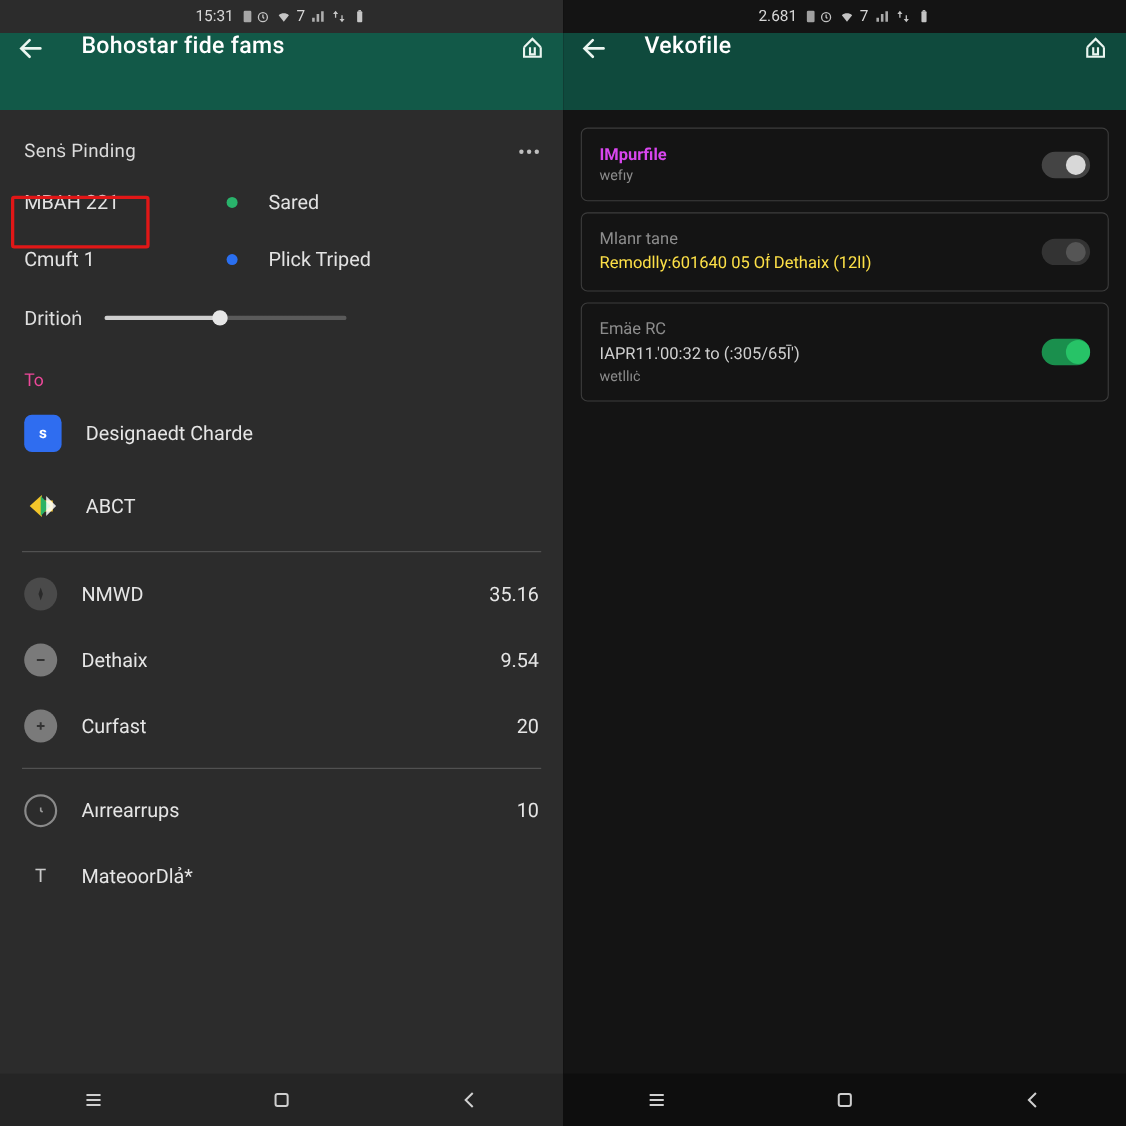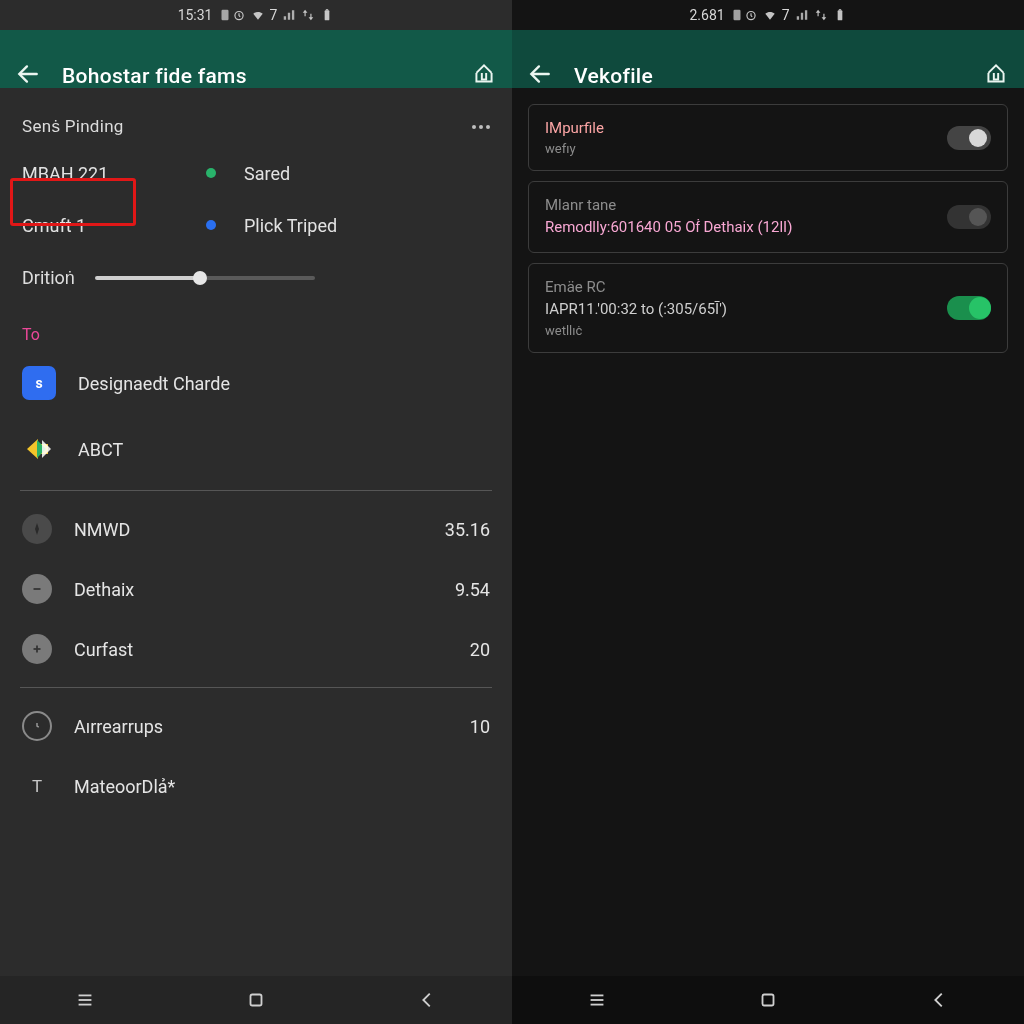--- a/index.html
+++ b/index.html
@@ -8,21 +8,21 @@
 .panel{width:512px;height:1024px;position:relative;background:#2c2c2c;display:flex;flex-direction:column}
 .panel.right{background:#141414}
 
 
 .statusbar{display:flex;justify-content:center;align-items:center;height:30px;padding:0 14px;color:#d7d7d7;font-size:14px;background:transparent}
 .statusbar .sb-left,.statusbar .sb-right{display:flex;align-items:center;gap:5px}
 .sb-icon{display:inline-flex;align-items:center;justify-content:center;opacity:.9}
 .sb-icon svg{width:14px;height:14px}
 
 
-.appbar{height:58px;background:#125948;display:flex;align-items:flex-end;padding:0 14px;gap:20px;color:#fff}
+.appbar{height:70px;background:#125948;display:flex;align-items:flex-start;padding:0 14px;gap:32px;color:#fff}
 .panel.right .appbar{background:#0f4a3d}
 .appbar .title{flex:1;font-size:21px;font-weight:500;letter-spacing:.3px}
 .appbar .icon-btn{width:28px;height:28px;display:flex;align-items:center;justify-content:center;color:#eaf5f0;cursor:pointer}
 .appbar .icon-btn svg{width:26px;height:26px}
 
 .content{flex:1;overflow:hidden;color:#dedede}
 .content.left-c{padding:0}
 .section-head{display:flex;align-items:center;justify-content:space-between;padding:28px 22px 10px 22px}
 .section-head .label{font-size:17px;color:#dcdcdc;font-weight:400;letter-spacing:.3px}
 .more-dots{display:flex;gap:3px;cursor:pointer}
@@ -57,25 +57,25 @@
 .c-grey{background:#7a7a7a;color:#333}
 .c-outline{border:2px solid #8a8a8a;color:#b5b5b5}
 .plain-ic{width:30px;height:30px;display:flex;align-items:center;justify-content:center;color:#c9c9c9;font-size:17px;font-weight:400}
 .small-list .list-item{height:60px;gap:22px}
 
 
 .cards{padding:16px 16px 0 16px;display:flex;flex-direction:column;gap:10px}
 .card{border:1px solid #3c3c3c;border-radius:6px;padding:14px 16px;display:flex;align-items:center;gap:16px}
 .card .ctext{flex:1;min-width:0}
 .card .ctitle{font-size:15px;margin-bottom:4px}
-.ctitle.green{color:#fca5a5;font-weight:400}
+.ctitle.green{color:#d946ef;font-weight:700}
 .ctitle.grey{color:#8d8d8d}
 .card .cdesc{font-size:15px;color:#cfcfcf;line-height:1.3}
 .card .csub{font-size:13px;color:#8c8c8c;margin-top:4px}
-.card.disabled .cdesc{color:#f9a8d4}
+.card.disabled .cdesc{color:#fde047}
 
 .switch{width:44px;height:24px;border-radius:12px;position:relative;cursor:pointer;flex:0 0 auto}
 .switch.off{background:#444}
 .switch.off .knob{left:22px;background:#d8d8d8}
 .switch.dis{background:#333}
 .switch.dis .knob{left:22px;background:#555}
 .switch.on{background:#1a8f4d}
 .switch.on .knob{left:22px;background:#27c367;width:22px;height:22px;top:1px}
 .switch .knob{position:absolute;top:3px;width:18px;height:18px;border-radius:50%}
 

